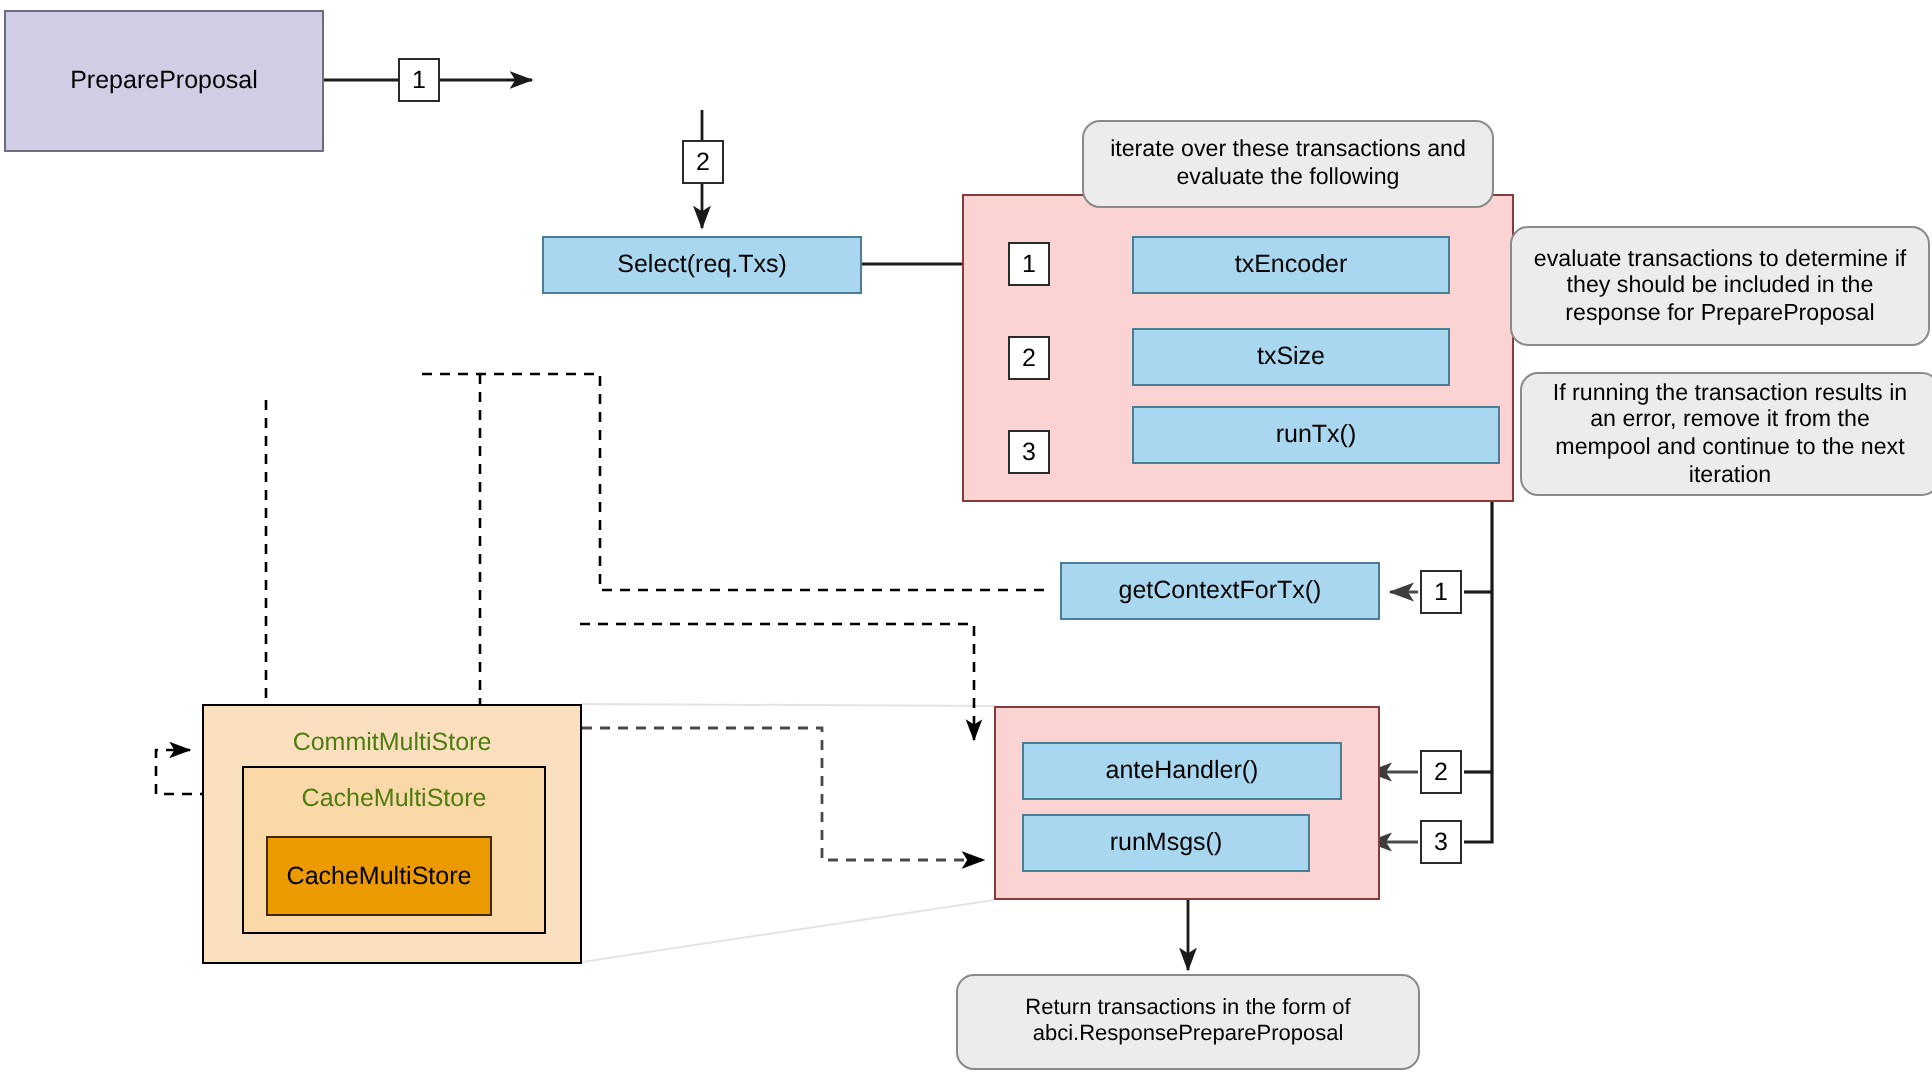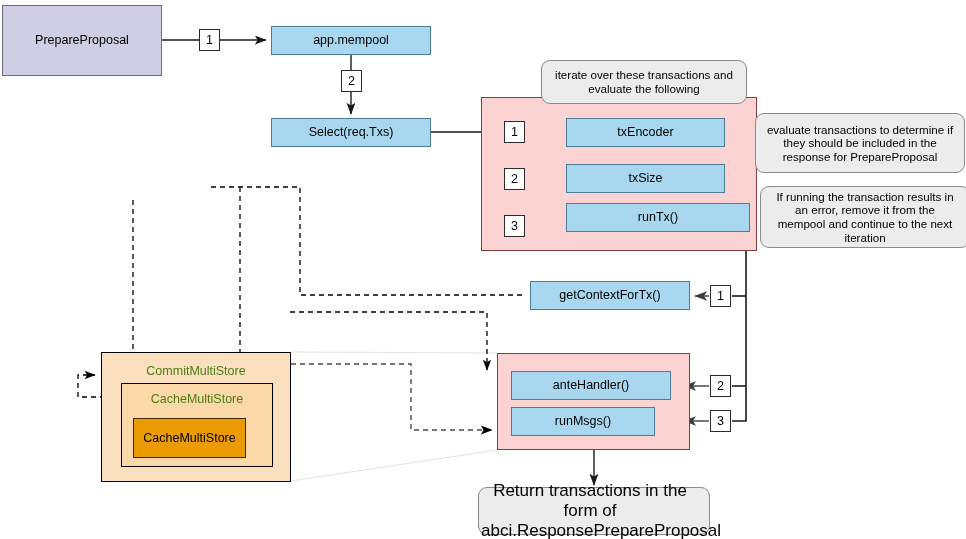--- a/index.html
+++ b/index.html
@@ -23,21 +23,21 @@
     left: 0; top: 0;
     width: 966px;
     height: 539px;
     pointer-events: none;
   }
   .node {
     position: absolute;
     box-sizing: border-box;
     display: flex;
     align-items: center;
-    justify-content: flex-end;
+    justify-content: center;
     text-align: center;
     line-height: 1.18;
     color: #000000;
   }
   .node-label {
     display: block;
     width: 100%;
     padding: 0 4px;
   }
   
@@ -199,23 +199,20 @@
   </div>
 
   <div class="node orange-inner" style="left:133px; top:418px; width:113px; height:40px;">
     <span class="node-label">CacheMultiStore</span>
   </div>
 
   <div class="node lavender" style="left:2px; top:5px; width:160px; height:71px;">
     <span class="node-label">PrepareProposal</span>
   </div>
 
-  <div class="node blue" style="left:271px; top:26px; width:160px; height:29px;">
-    <span class="node-label">app.mempool</span>
-  </div>
 
   <div class="node blue" style="left:271px; top:118px; width:160px; height:29px;">
     <span class="node-label">Select(req.Txs)</span>
   </div>
 
 
   <div class="node blue" style="left:566px; top:118px; width:159px; height:29px;">
     <span class="node-label">txEncoder</span>
   </div>
 
@@ -244,21 +241,21 @@
   </div>
 
   <div class="node note" style="left:755px; top:113px; width:210px; height:60px;">
     <span class="node-label">evaluate transactions to determine if they should be included in the response for PrepareProposal</span>
   </div>
 
   <div class="node note" style="left:718px; top:186px; width:210px; height:62px;margin-left:42px;">
     <span class="node-label">If running the transaction results in an error, remove it from the mempool and continue to the next iteration</span>
   </div>
 
-  <div class="node note" style="left:478px; top:487px; width:232px; height:48px; font-size:17px;">
+  <div class="node note" style="left:478px; top:487px; width:232px; height:48px; font-size:11px;">
     <span class="node-label">Return transactions in the form of abci.ResponsePrepareProposal</span>
   </div>
 
   <div class="numbox" style="left:199px; top:29px;">
     <span>1</span>
   </div>
 
   <div class="numbox" style="left:341px; top:70px;">
     <span>2</span>
   </div>

